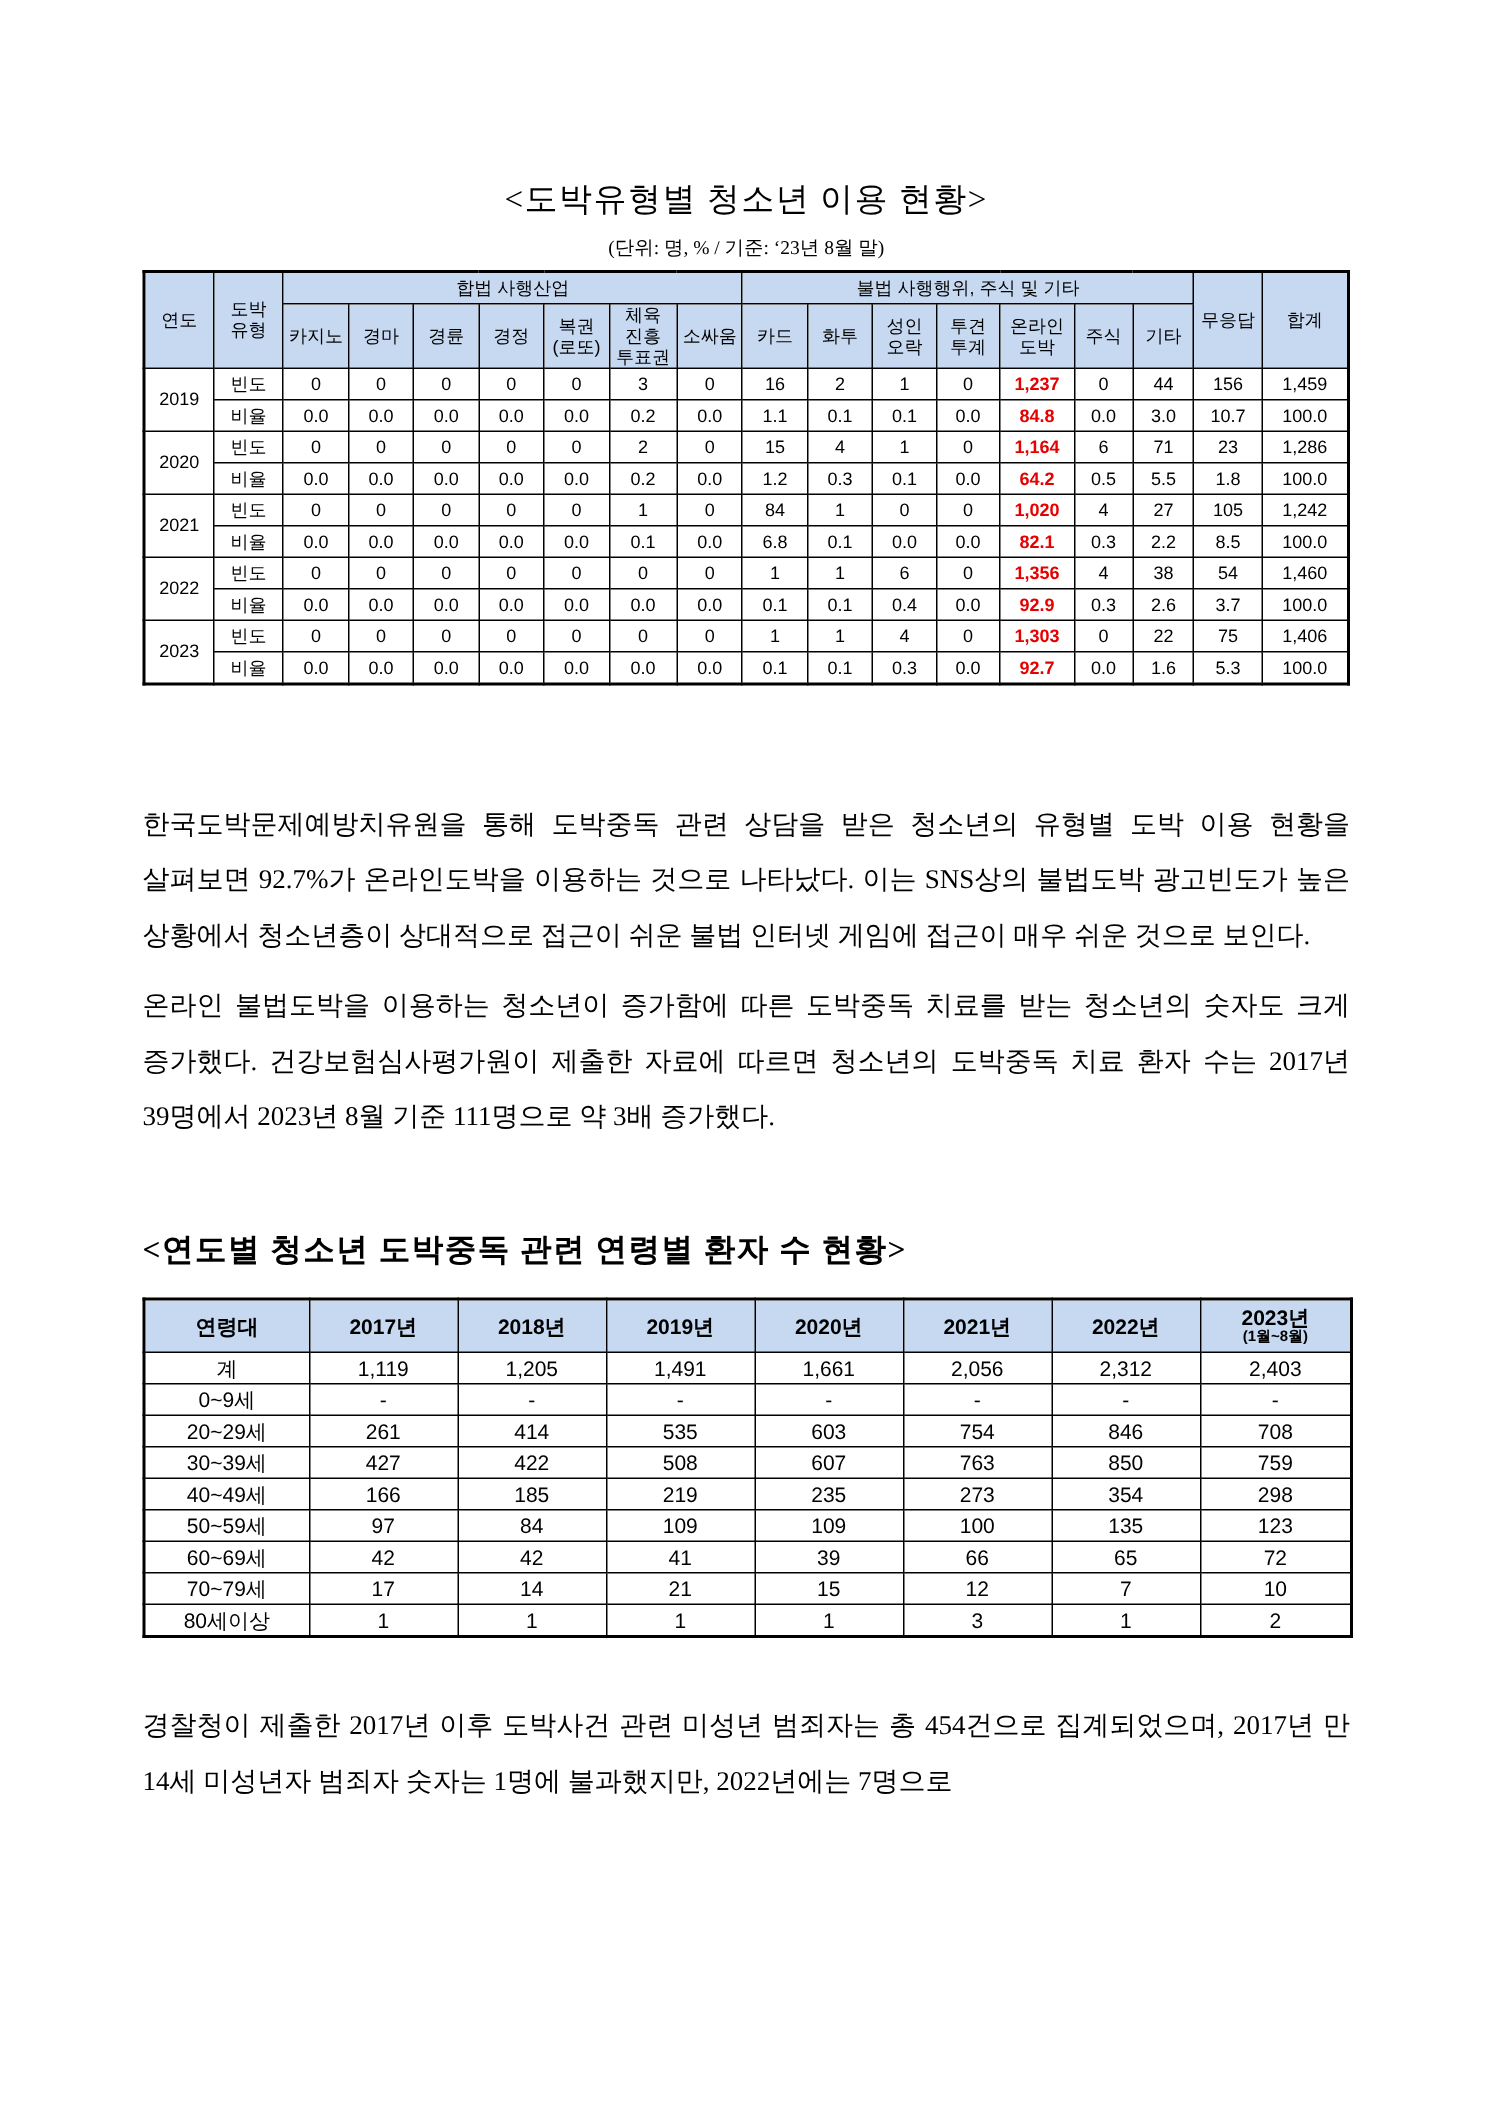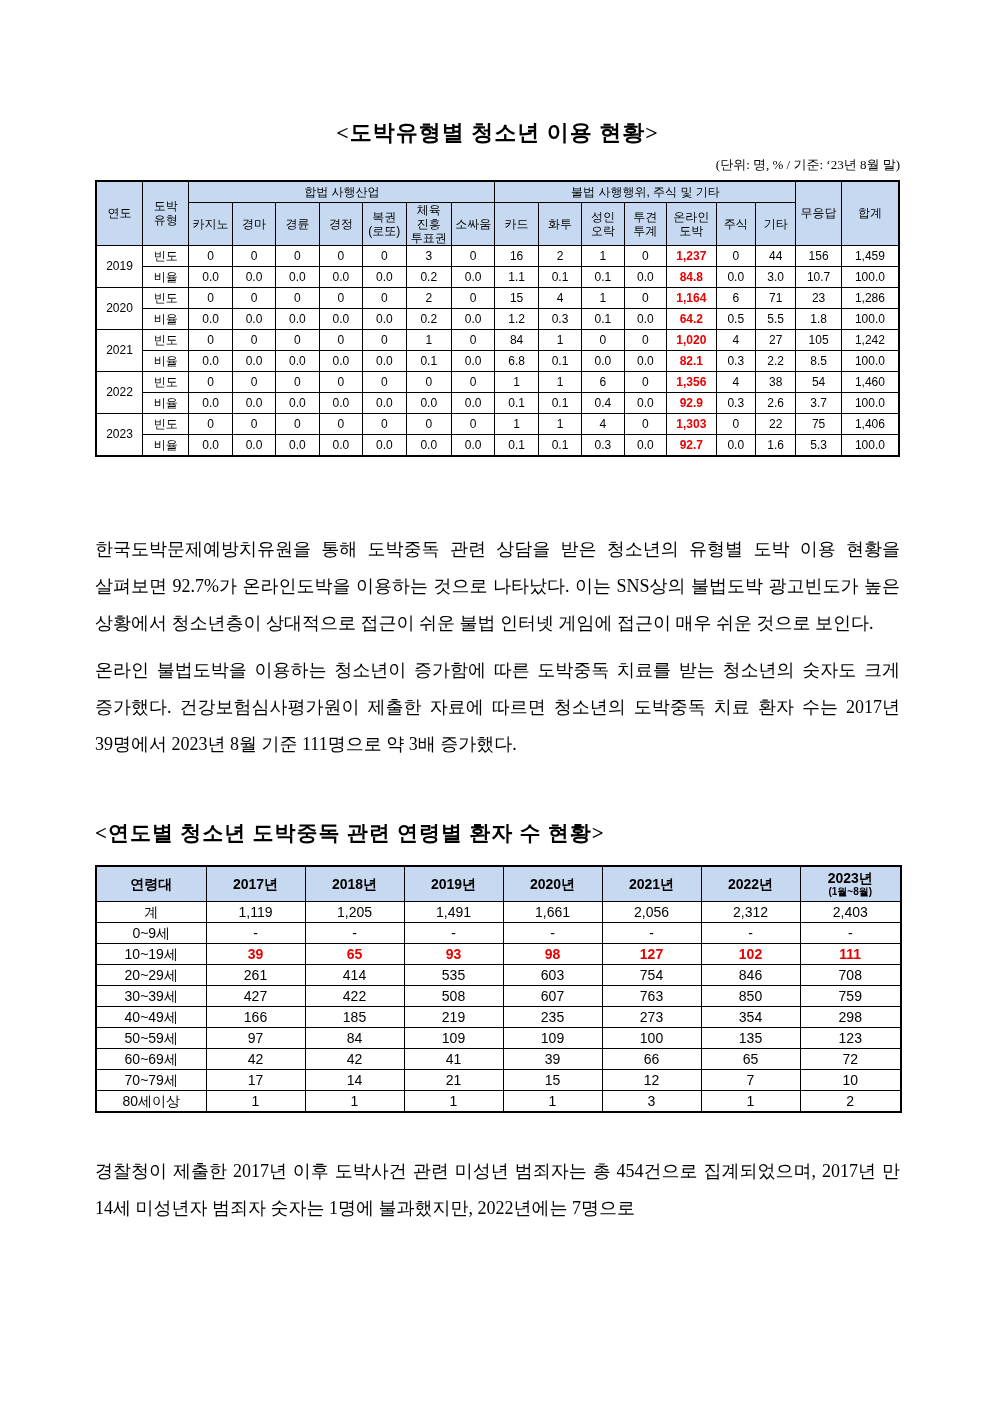--- a/index.html
+++ b/index.html
@@ -13,25 +13,25 @@
     background: #ffffff;
     padding: 118px 92px 0 95px;
     position: relative;
     font-family: "Liberation Serif", "DejaVu Serif", serif;
     color: #000;
   }
   .title1 {
     margin: 0 0 8px 0;
     text-align: center;
     font-size: 22px;
-    font-weight: bold;
+    font-weight: normal;
     letter-spacing: 1px;
   }
   .unit-note {
-    text-align: right;
+    text-align: center;
     font-size: 13px;
     margin: 0 0 6px 0;
   }
   table {
     border-collapse: collapse;
     table-layout: fixed;
     width: 805px;
     border: 2px solid #000;
   }
   th, td {
@@ -386,30 +386,20 @@
           <td>0~9세</td>
           <td>-</td>
           <td>-</td>
           <td>-</td>
           <td>-</td>
           <td>-</td>
           <td>-</td>
           <td>-</td>
         </tr>
         <tr>
-          <td>10~19세</td>
-          <td class="hl">39</td>
-          <td class="hl">65</td>
-          <td class="hl">93</td>
-          <td class="hl">98</td>
-          <td class="hl">127</td>
-          <td class="hl">102</td>
-          <td class="hl">111</td>
-        </tr>
-        <tr>
           <td>20~29세</td>
           <td>261</td>
           <td>414</td>
           <td>535</td>
           <td>603</td>
           <td>754</td>
           <td>846</td>
           <td>708</td>
         </tr>
         <tr>

